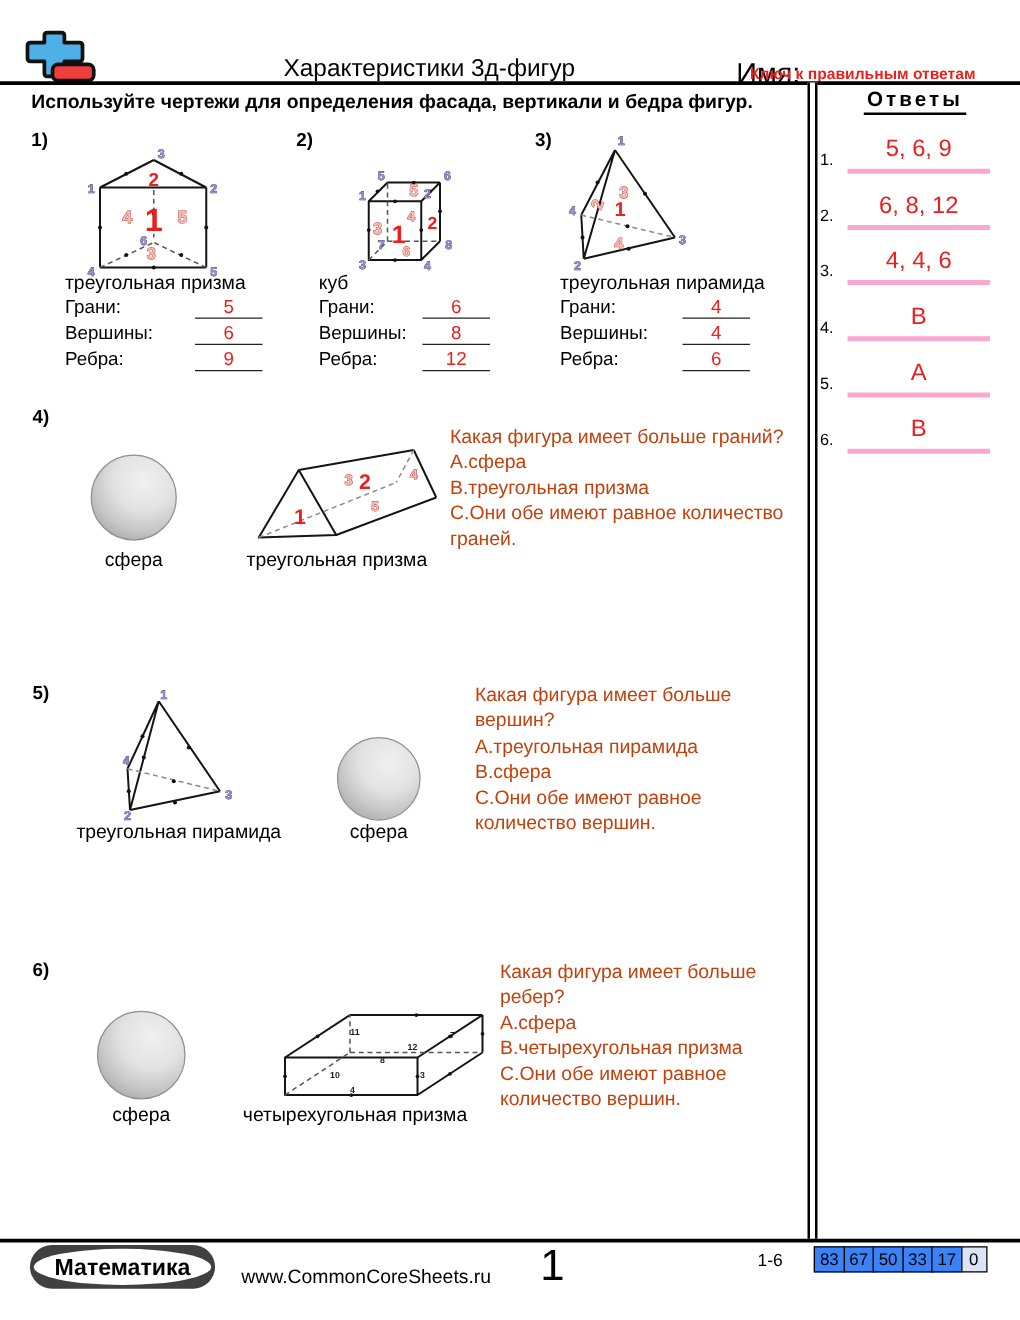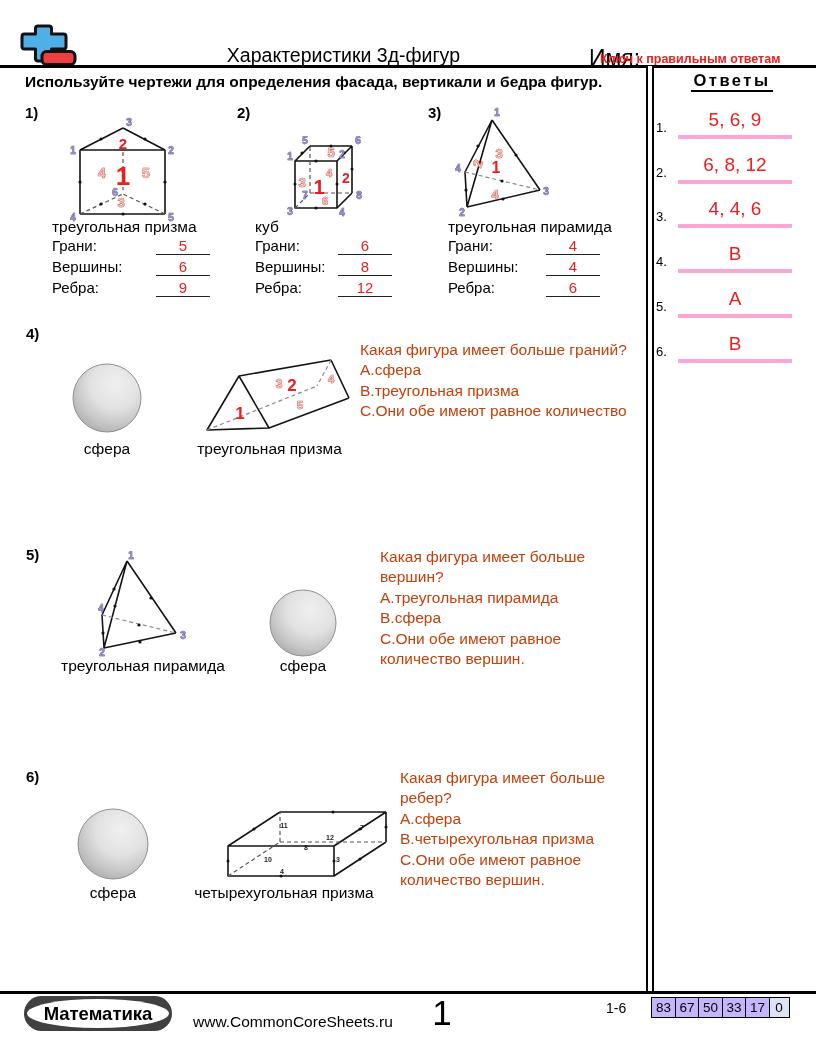--- a/index.html
+++ b/index.html
@@ -21,21 +21,21 @@
   .ans-blank{position:absolute;left:22px;width:114px;bottom:0;height:29px;border-bottom:4px solid #f9a8d4;
              text-align:center;color:#e9201f;font-weight:normal;font-size:19px;line-height:27px;margin-top:29px;}
   .brand-pill{background:#404040;border-radius:18px;}
   .brand-inner{position:absolute;left:3px;top:3px;right:3px;bottom:3px;background:#fff;border-radius:50%;
                display:flex;align-items:center;justify-content:center;font-weight:bold;font-size:18.5px;}
   .site{font-size:15.5px;}
   .pageno{font-size:35px;font-weight:400;text-align:center;}
   .score-range{font-size:14px;}
   .score-table{display:flex;}
   .score-cell{border:1.5px solid #000;margin-left:-1.5px;width:23px;height:19px;line-height:19px;
-              text-align:center;font-size:13.5px;background:#c4b5fd;}
+              text-align:center;font-size:13.5px;background:#3b82f6;}
   .score-cell.first{margin-left:0;}
   .score-cell.hl{background:#dce3f5;width:19px;}
   .keytext{color:#e8231d;font-weight:bold;font-size:12.5px;}
   svg text{text-anchor:middle;font-family:"Liberation Sans",sans-serif;}
   .face-red{fill:#e9201f;font-weight:bold;}
   .face-pink{fill:#f4bcb4;stroke:#c23b35;stroke-width:0.7;paint-order:stroke;font-weight:bold;}
   .vert{fill:#988bc9;stroke:#2e2560;stroke-width:0.5;paint-order:stroke;font-weight:bold;font-size:10px;}
   .edge-num{fill:#1a1a1a;font-size:7px;font-weight:bold;}
   .solid{stroke:#141414;stroke-width:1.6;fill:none;stroke-linejoin:round;}
   .dash{stroke:#555;stroke-width:1.2;fill:none;stroke-dasharray:4 3;}
@@ -207,20 +207,21 @@
     <text x="126" y="27" class="face-pink" font-size="11">4</text>
     <text x="95" y="53" class="face-pink" font-size="11">5</text>
   </svg>
   <div class="abs cap" style="left:72px;top:440px;width:70px;">сфера</div>
   <div class="abs cap" style="left:182px;top:440px;width:175px;">треугольная призма</div>
   <div class="abs qtext" style="left:360px;top:340px;width:300px;">
     <div>Какая фигура имеет больше граний?</div>
     <div>А.сфера</div>
     <div>В.треугольная призма</div>
     <div>С.Они обе имеют равное количество</div>
+    <div>граней.</div>
   </div>
 
   <div class="abs qnum" style="left:26px;top:546px;">5)</div>
   <svg class="abs" style="left:98px;top:551px;" width="92" height="106" viewBox="0 0 92 106">
     <path class="solid" d="M29,10 L4,64 M29,10 L6,97 M29,10 L78,82 M4,64 L6,97 M6,97 L78,82"></path>
     <path class="dashg" d="M4,64 L78,82"></path>
     <circle class="dot" cx="16" cy="38" r="1.6"></circle>
       <circle class="dot" cx="53" cy="47" r="1.6"></circle>
     <circle class="dot" cx="5" cy="82" r="1.6"></circle>
       <circle class="dot" cx="42" cy="91" r="1.6"></circle>

